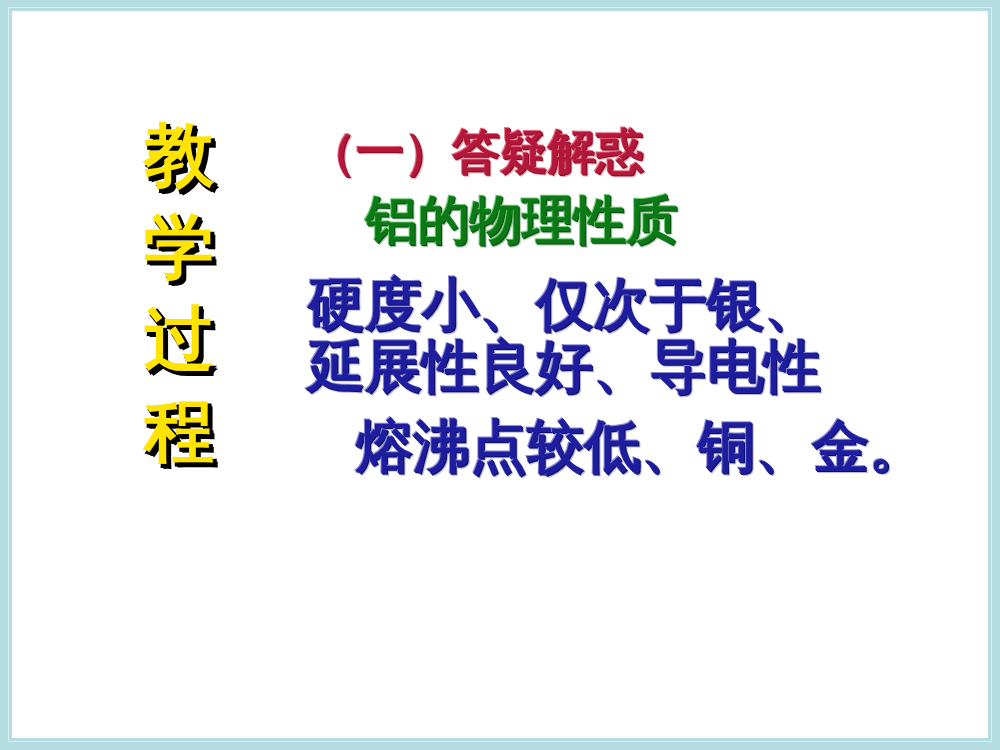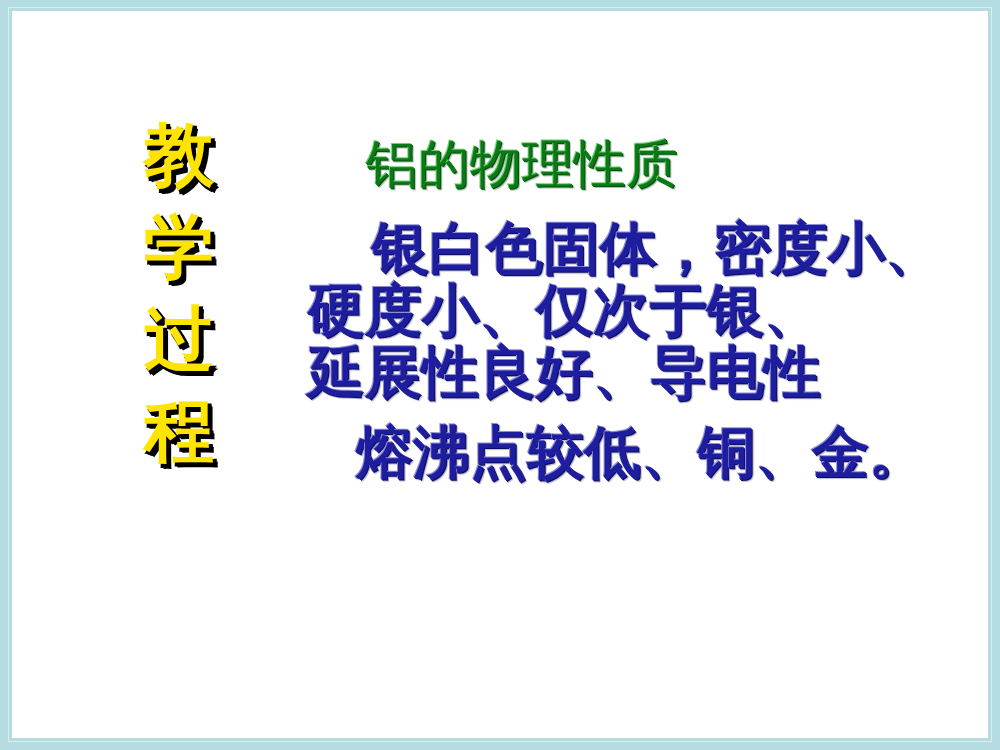--- a/index.html
+++ b/index.html
@@ -90,21 +90,21 @@
        1px  1px 0 #8c0c28,
        2px  2px 1px rgba(120,10,30,.35);
   }
 
   
   #heading-green {
     margin-top: 10px;
     margin-left: 58px;
     font-size: 52px;
     line-height: 62px;
-    font-weight: 400;
+    font-weight: 700;
     color: #0b7a16;
     white-space: nowrap;
     text-shadow:
       -1px -1px 0 #6fce74,
        1px  1px 0 #05500d,
        2px  2px 1px rgba(6,70,12,.35);
   }
 
   
   #body-blue {
@@ -135,25 +135,25 @@
 
     <div id="vertical-title">
       <span class="vchar">教</span>
       <span class="vchar">学</span>
       <span class="vchar">过</span>
       <span class="vchar">程</span>
     </div>
 
     <div id="body-column">
 
+      <div id="heading-red">（一）答疑解惑</div>
 
       <div id="heading-green">铝的物理性质</div>
 
       <div id="body-blue">
-        <span class="bline indent-1">银白色固体，密度小、</span>
         <span class="bline indent-2">硬度小、仅次于银、</span>
         <span class="bline indent-2">延展性良好、导电性</span>
         <span class="bline indent-last">熔沸点较低、铜、金。</span>
       </div>
 
     </div>
 
   </div>
 </div>
 

